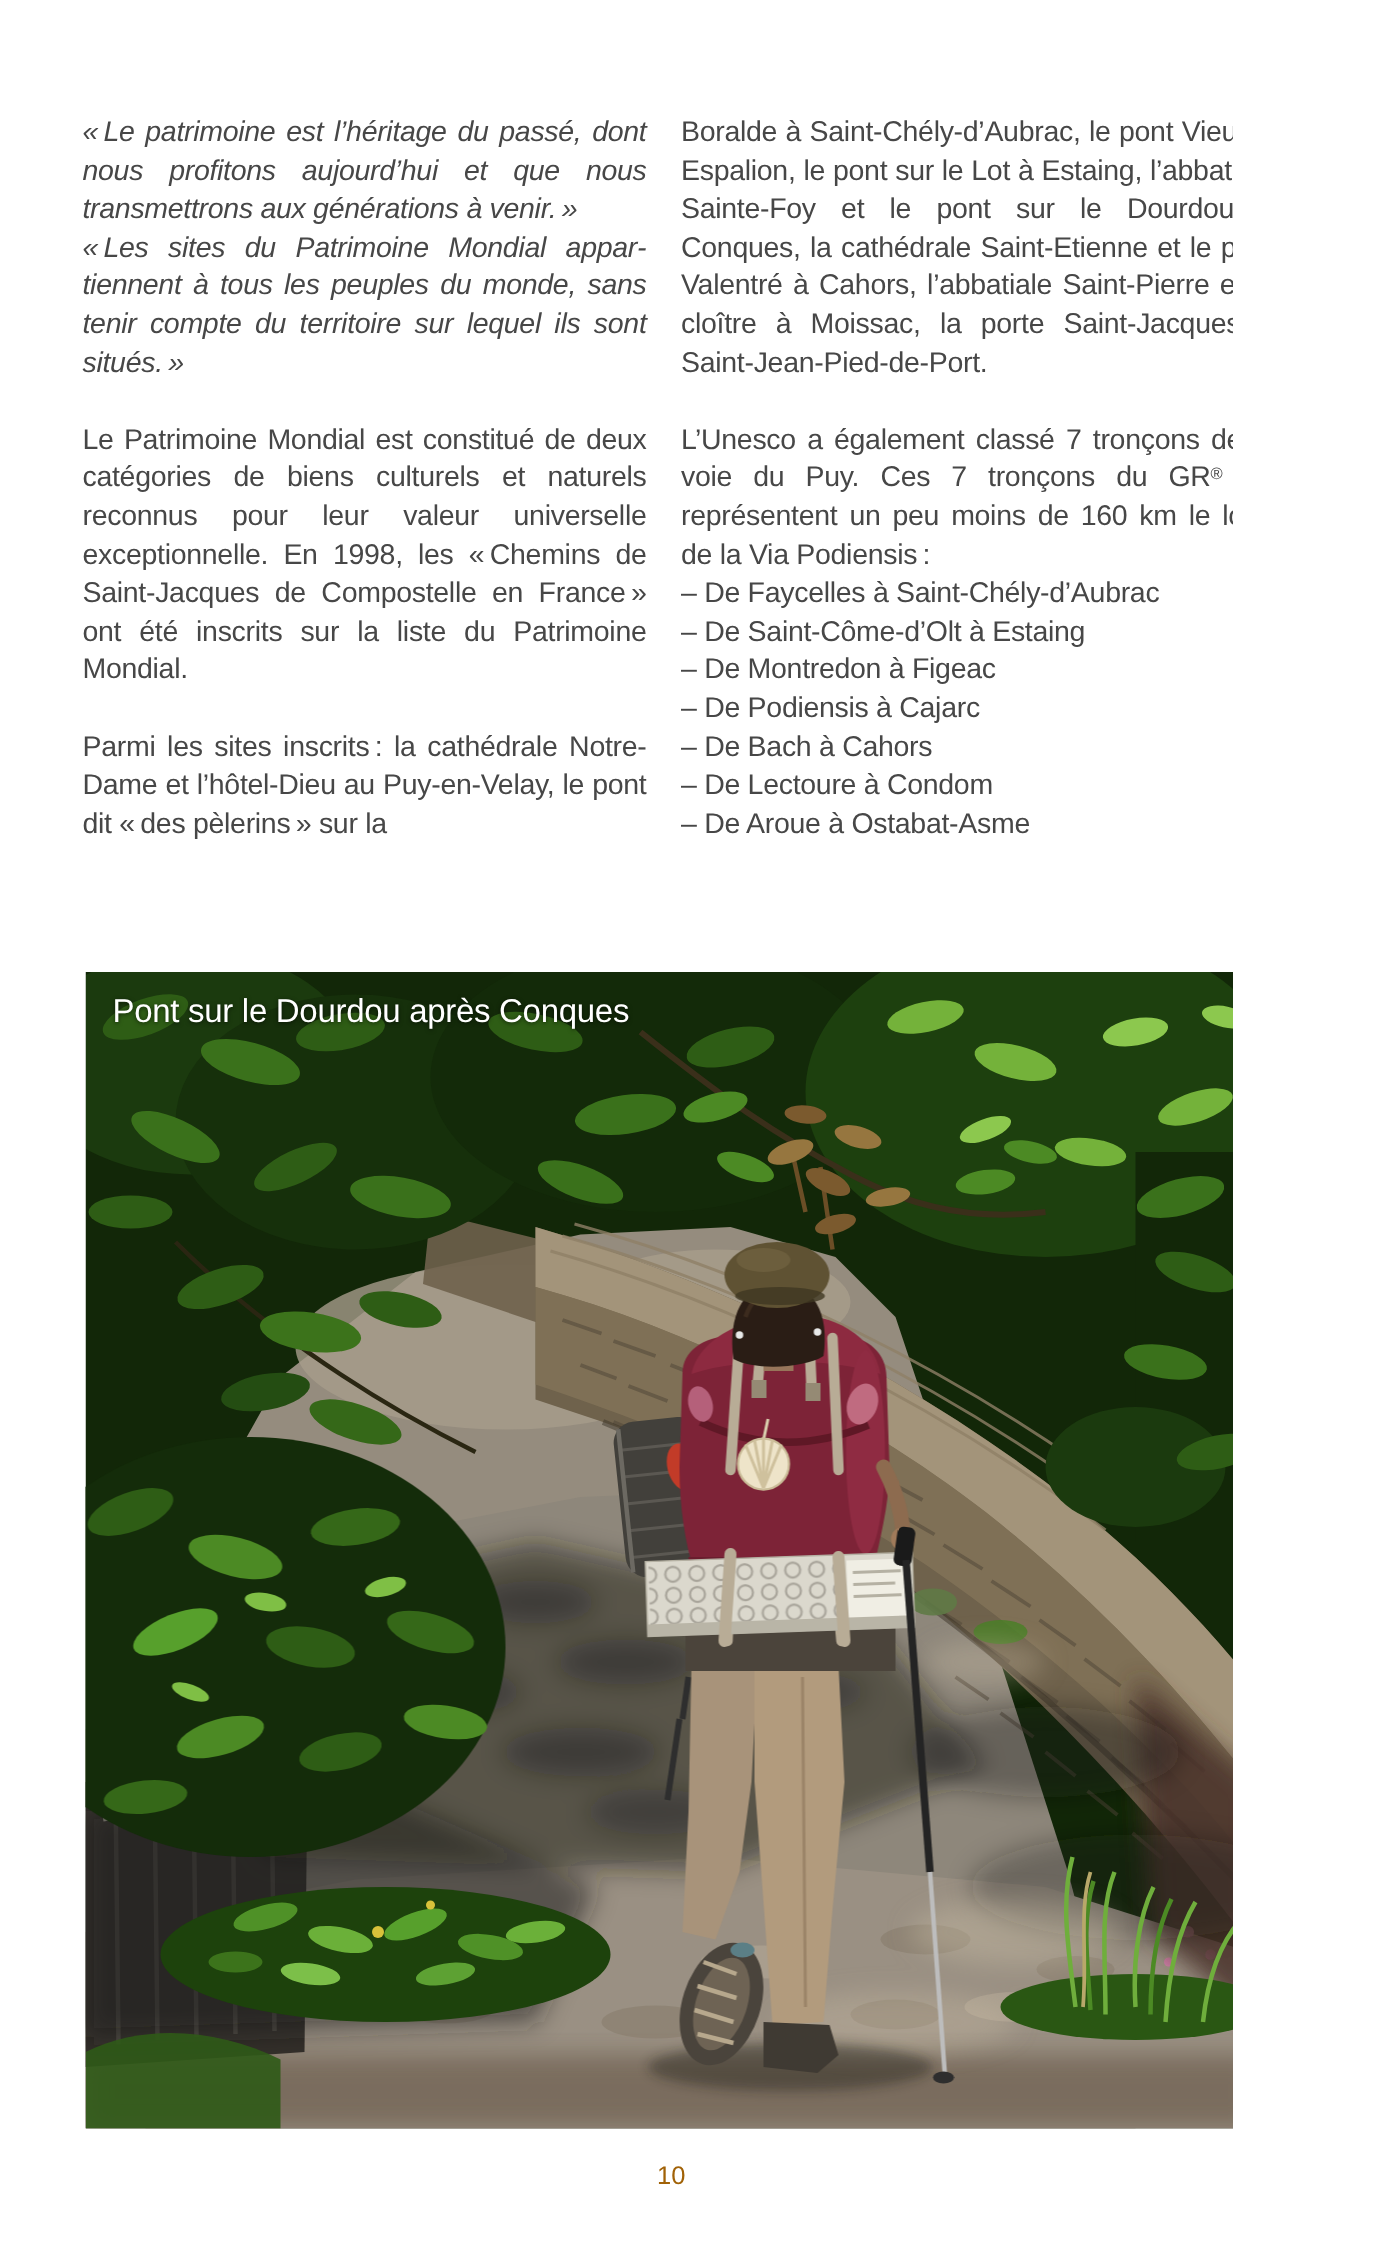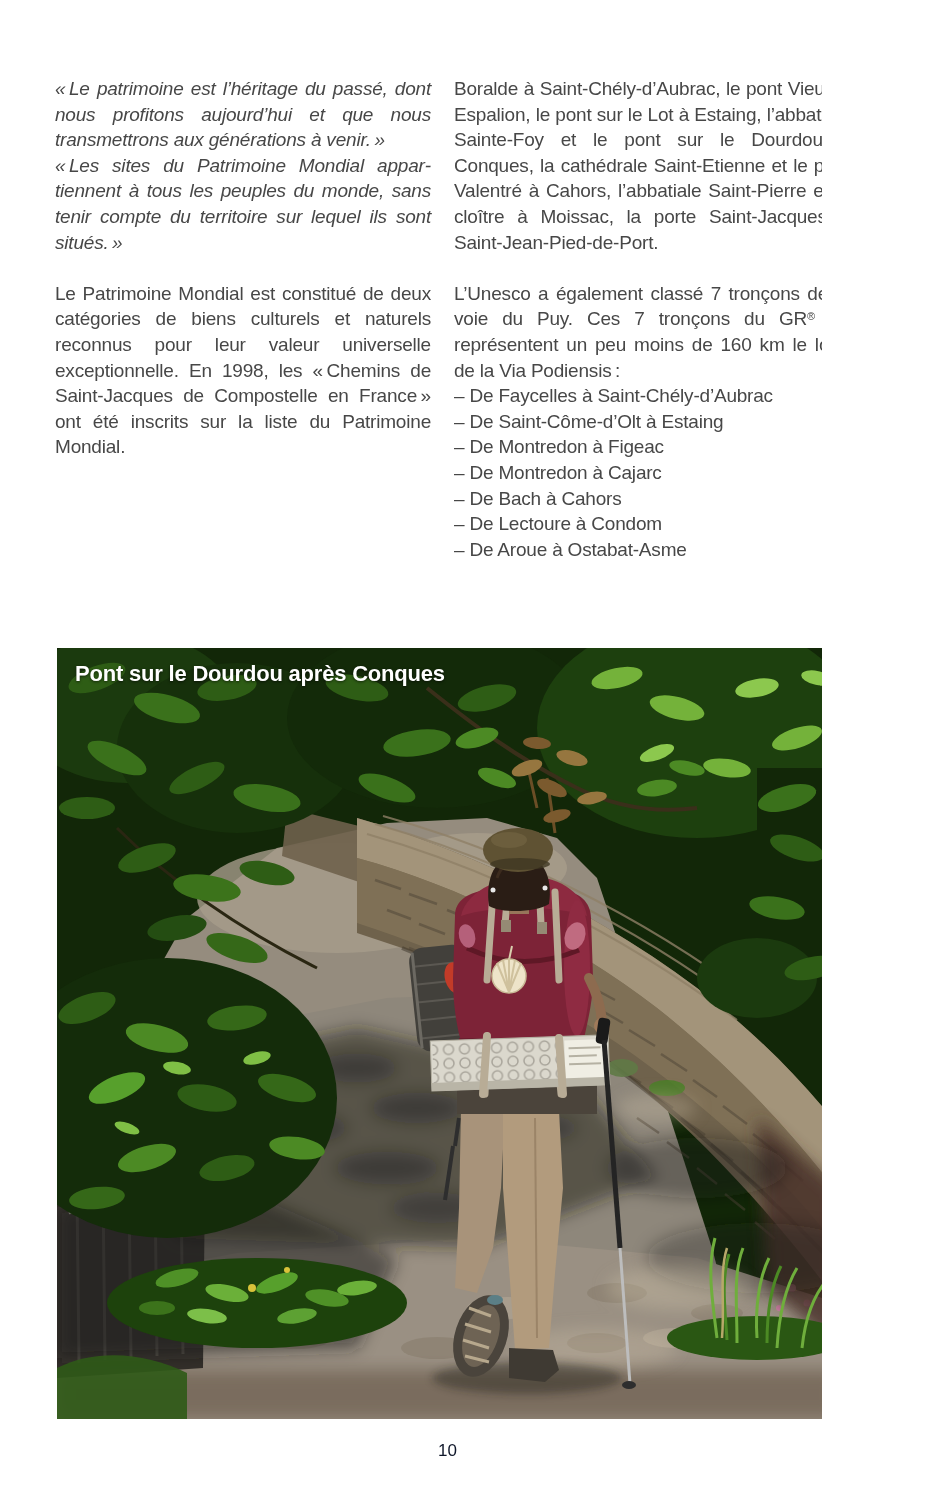--- a/index.html
+++ b/index.html
@@ -9,44 +9,45 @@
        text-align:justify;hyphens:manual;}
   .col-left{left:55px;width:376px;}
   .col-right{left:454px;width:396px;}
   .col p{margin:0 0 25.6px 0;}
   .col p.tight{margin-bottom:0;}
   .quote{font-style:italic;}
   sup.reg{font-size:11px;line-height:0;vertical-align:5px;letter-spacing:0;}
   .routes div{text-align:left;}
   .photo{position:absolute;left:57px;top:648px;width:781px;height:771px;}
   .photo svg{display:block;width:100%;height:100%;}
-  .caption{position:absolute;left:18px;top:13px;color:#ffffff;font-weight:bold;font-size:22px;
+  .caption{position:absolute;left:18px;top:13px;color:#ffffff;font-weight:normal;font-size:22px;
            letter-spacing:-0.2px;text-shadow:0 1px 3px rgba(0,0,0,.6);white-space:nowrap;}
   .pageno{position:absolute;left:57px;top:1441px;width:781px;text-align:center;
-          font-size:17px;color:#0f172a;}
+          font-size:17px;color:#a16207;}
 </style>
 </head>
 <body>
 
 <div class="page">
 
   <div class="col col-left">
     <p class="quote tight">« Le patrimoine est l’héritage du passé, dont nous profitons aujourd’hui et que nous transmettrons aux générations à venir. »</p>
     <p class="quote">« Les sites du Patrimoine Mondial appar­tiennent à tous les peuples du monde, sans tenir compte du territoire sur lequel ils sont situés. »</p>
     <p>Le Patrimoine Mondial est constitué de deux catégories de biens culturels et naturels reconnus pour leur valeur uni­verselle exceptionnelle. En 1998, les « Chemins de Saint-Jacques de Com­postelle en France » ont été inscrits sur la liste du Patrimoine Mondial.</p>
+    <p class="tight">Parmi les sites inscrits : la cathédrale Notre-Dame et l’hôtel-Dieu au Puy-en-Velay, le pont dit « des pèlerins » sur la</p>
   </div>
 
   <div class="col col-right">
     <p>Boralde à Saint-Chély-d’Aubrac, le pont Vieux à Espalion, le pont sur le Lot à Estaing, l’abbatiale Sainte-Foy et le pont sur le Dourdou à Conques, la cathé­drale Saint-Etienne et le pont Valentré à Cahors, l’abbatiale Saint-Pierre et le cloître à Moissac, la porte Saint-Jacques à Saint-Jean-Pied-de-Port.</p>
     <p class="tight"><span>L’Unesco a également classé 7 tron­çons de la voie du Puy. Ces 7 tronçons du GR</span><sup class="reg">®</sup><span> 65 représentent un peu moins de 160 km le long de la Via Podiensis :</span></p>
     <div class="routes">
       <div>– De Faycelles à Saint-Chély-d’Aubrac</div>
       <div>– De Saint-Côme-d’Olt à Estaing</div>
       <div>– De Montredon à Figeac</div>
-      <div>– De Montredon à Cajarc</div>
+      <div>– De Podiensis à Cajarc</div>
       <div>– De Bach à Cahors</div>
       <div>– De Lectoure à Condom</div>
       <div>– De Aroue à Ostabat-Asme</div>
     </div>
   </div>
 
   <div class="photo">
     <svg viewBox="0 0 781 771" preserveAspectRatio="none">
       <defs>
         <filter id="blur8" x="-30%" y="-30%" width="160%" height="160%">

